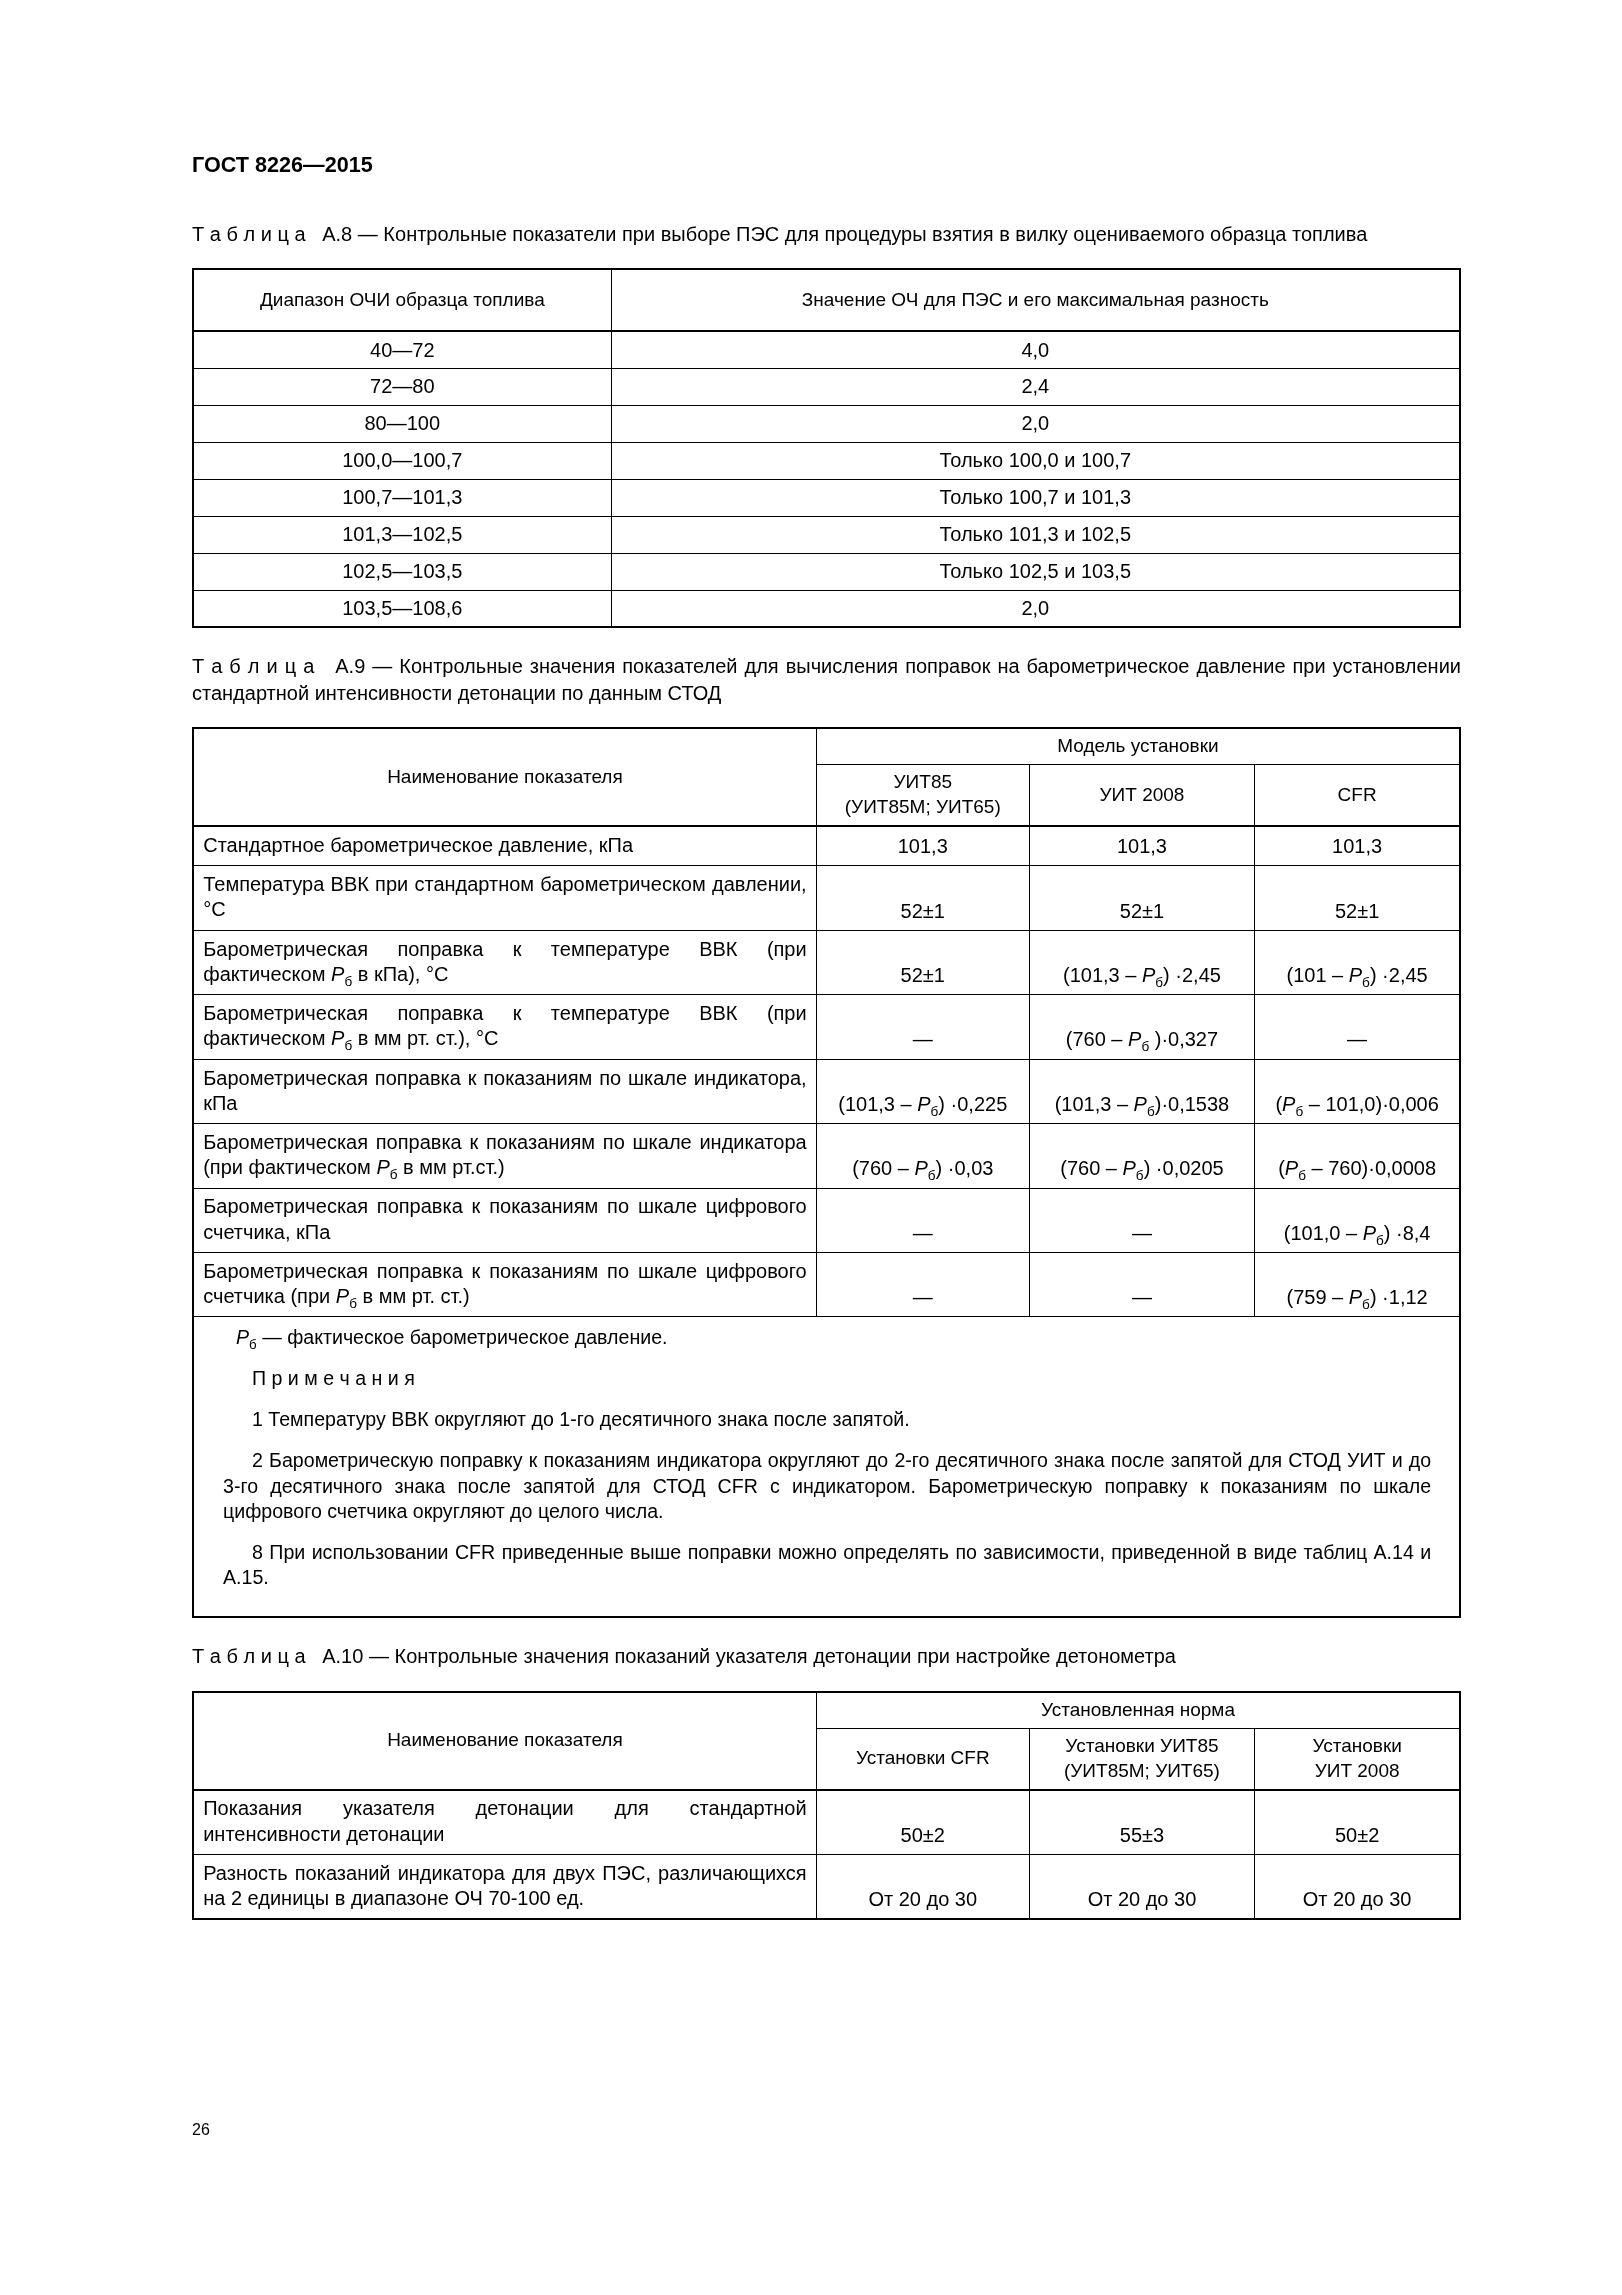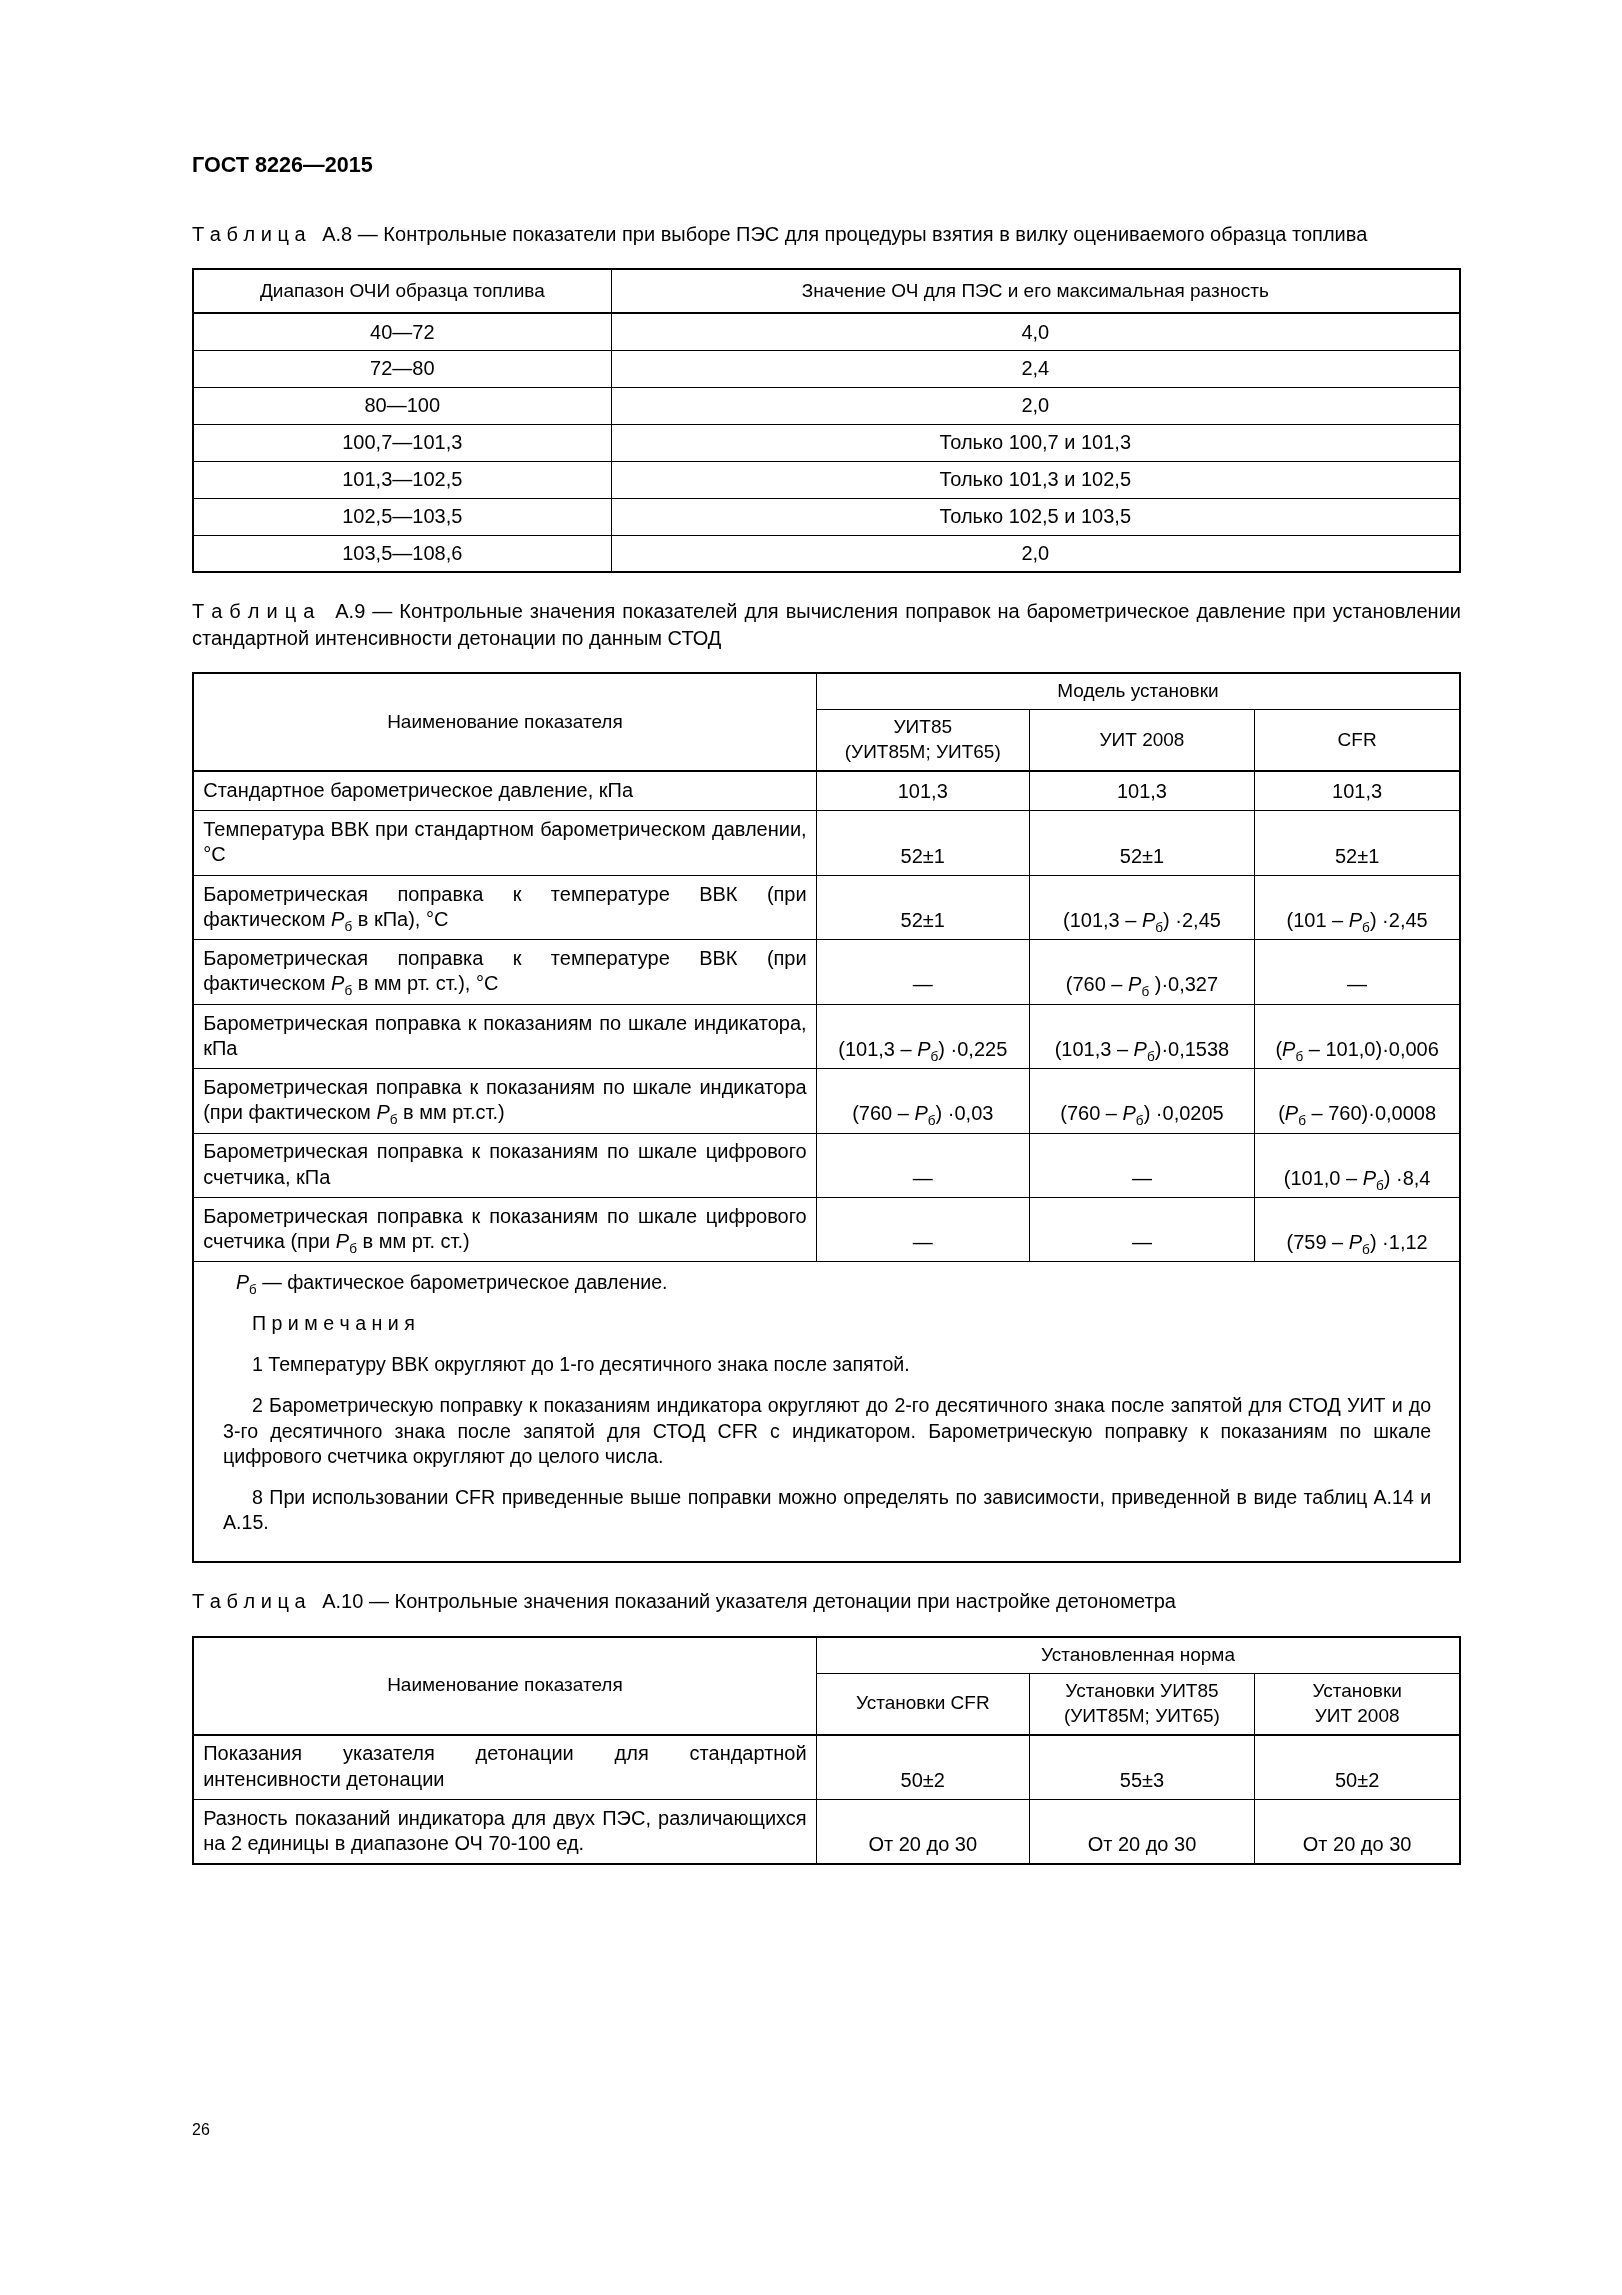--- a/index.html
+++ b/index.html
@@ -17,21 +17,21 @@
   .tcap { font-size: 20px; line-height: 1.32; text-align: justify; margin: 25px 0 21px 0; }
   .tcap .cap-label { white-space: pre; }
 
   .gtable { width: 100%; border-collapse: collapse; table-layout: fixed; border: 2px solid #000; }
   .gtable th, .gtable td { border: 1.3px solid #000; font-weight: normal; }
   .gtable thead th { font-size: 19px; line-height: 1.3; text-align: center; vertical-align: middle; padding: 5.2px 7.9px; }
   tr.thick > th, tr.thick > td, .thick-b { border-bottom-width: 2.6px !important; }
   .pre { white-space: pre-line; }
 
   .a8 tbody td { font-size: 20px; text-align: center; height: 37px; vertical-align: middle; padding: 2.6px 6.5px; }
-  .a8 thead th { height: 44px; }
+  .a8 thead th { height: 62px; }
 
   .lbl { font-size: 20px; line-height: 1.26; text-align: justify; vertical-align: top; padding: 5.9px 9.2px 7.2px 9.2px; }
   .val { font-size: 20px; text-align: center; vertical-align: bottom; padding: 3.9px 3.9px 7.2px 3.9px; }
 
   .ftr { border: none; padding: 5.2px 11.8px 10.5px 13px; }
   .ftr p { margin: 16px; font-size: 19.6px; line-height: 1.28; text-align: justify; }
   .ftr .footnote { text-indent: 29px; margin: 2.6px 0 7.9px 0; }
   .ftr .notes-title { text-indent: 29px; }
   .ftr .note { text-indent: 29px; }
 
@@ -67,20 +67,24 @@
         </tr>
       <tr>
           <td>72—80</td>
           <td>2,4</td>
         </tr>
       <tr>
           <td>80—100</td>
           <td>2,0</td>
         </tr>
       <tr>
+          <td>100,0—100,7</td>
+          <td>Только 100,0 и 100,7</td>
+        </tr>
+      <tr>
           <td>100,7—101,3</td>
           <td>Только 100,7 и 101,3</td>
         </tr>
       <tr>
           <td>101,3—102,5</td>
           <td>Только 101,3 и 102,5</td>
         </tr>
       <tr>
           <td>102,5—103,5</td>
           <td>Только 102,5 и 103,5</td>

